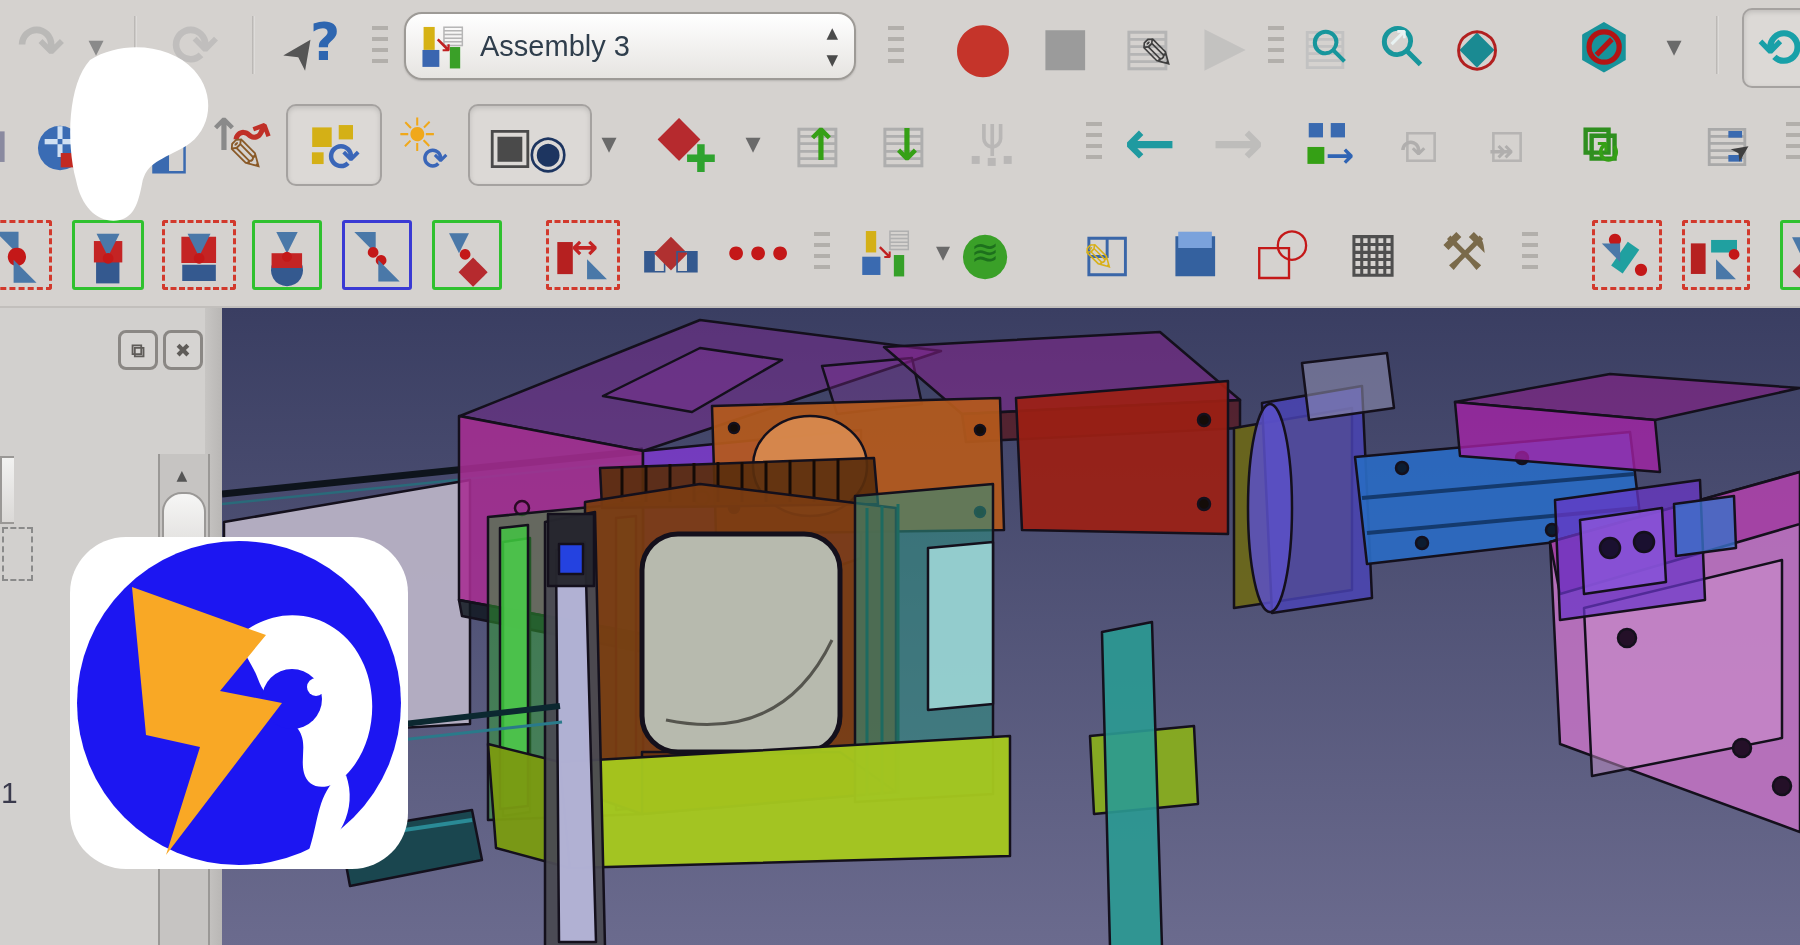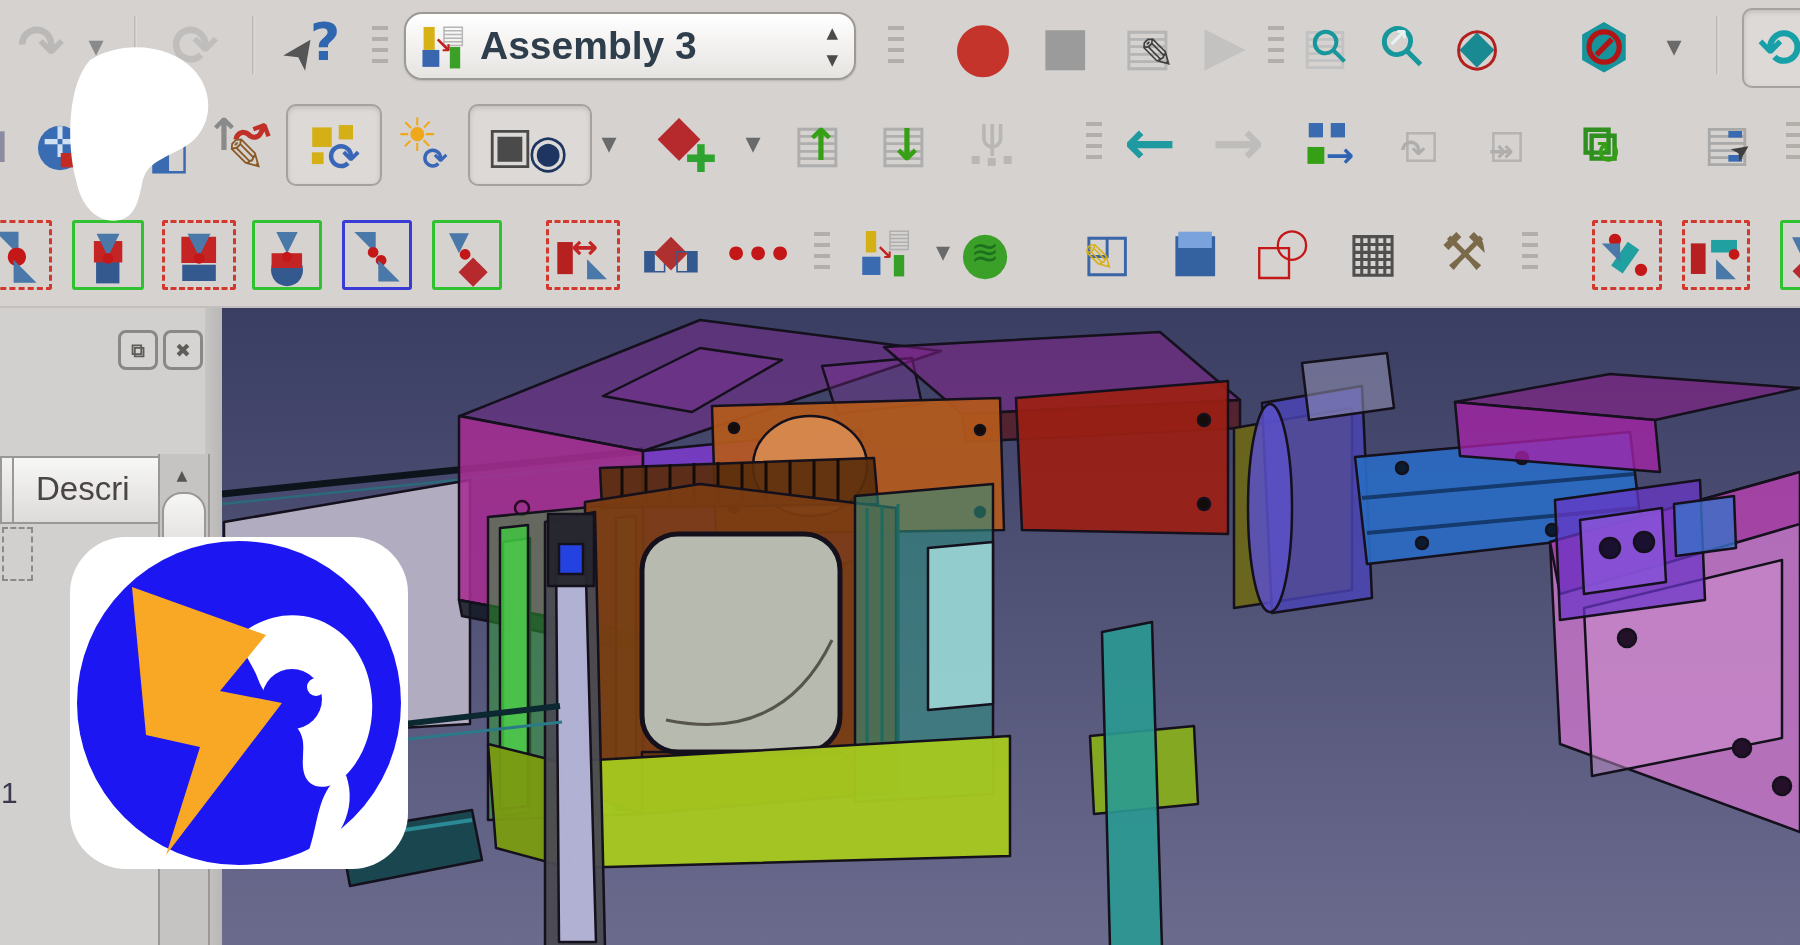--- a/index.html
+++ b/index.html
@@ -19,21 +19,21 @@
   .dis{opacity:.52;filter:grayscale(55%)}
   .sep{width:3px;background:linear-gradient(to right,#b3b0ad,#e6e4e2)}
   .grip{width:16px;background:repeating-linear-gradient(to bottom,#b2afab 0 4px,rgba(0,0,0,0) 4px 11px)}
   .fr-rd{border:3px dashed #d2392c;border-radius:3px}
   .fr-g{border:3px solid #2fc12f;border-radius:3px}
   .fr-b{border:3px solid #3a3ad4;border-radius:3px}
 
   .combo{display:flex;align-items:center;border:2px solid #9d9a96;border-radius:18px;
          background:linear-gradient(#ffffff,#e6e4e1);box-shadow:0 1px 2px rgba(0,0,0,.15)}
   .cicon{position:relative;width:54px;height:54px;margin-left:10px;flex:0 0 auto}
-  .cval{margin-left:10px;font-size:39px;font-weight:700;color:#2f3e4c;white-space:nowrap}
+  .cval{margin-left:10px;font-size:29px;font-weight:400;color:#2f3e4c;white-space:nowrap}
   .cspin{margin-left:auto;margin-right:16px;display:flex;flex-direction:column;gap:9px;
          font-size:15px;color:#4a4a4a;text-align:center;font-family:"DejaVu Sans",sans-serif}
   .cspin span{cursor:default}
 
   
   .panel{position:absolute;left:0;top:306px;width:222px;height:639px;background:#d2d0ce;z-index:1}
   .panel .edge{position:absolute;right:0;top:0;width:17px;height:100%;
                background:linear-gradient(to right,#c7c5c3,#b9b7b5)}
   .winbtn{position:absolute;width:34px;height:34px;border:3px solid #8a8784;border-radius:8px;
           color:#5f5c59;font-size:19px;font-weight:bold;display:flex;align-items:center;
@@ -328,21 +328,20 @@
       </div>
     </div>
 </div>
 
 <div class="panel">
   <div class="edge"></div>
   <div class="winbtn" style="left:118px;top:24px">⧉</div>
   <div class="winbtn" style="left:163px;top:24px">✖</div>
 
   <div class="hdrstub" style="top:150px"></div>
-  <div class="hdrcell" style="top:150px">Descri</div>
   <div class="trough" style="top:148px;height:491px"></div>
   <div class="scrollup" style="top:152px">▲</div>
   <div class="thumb" style="top:186px"></div>
   <div class="dashcell" style="top:221px"></div>
   <div class="rowlabel" style="top:470px">1</div>
 </div>
 
 <div class="viewport">
 <svg width="1578" height="639" viewBox="0 0 1578 639">
   <defs>

